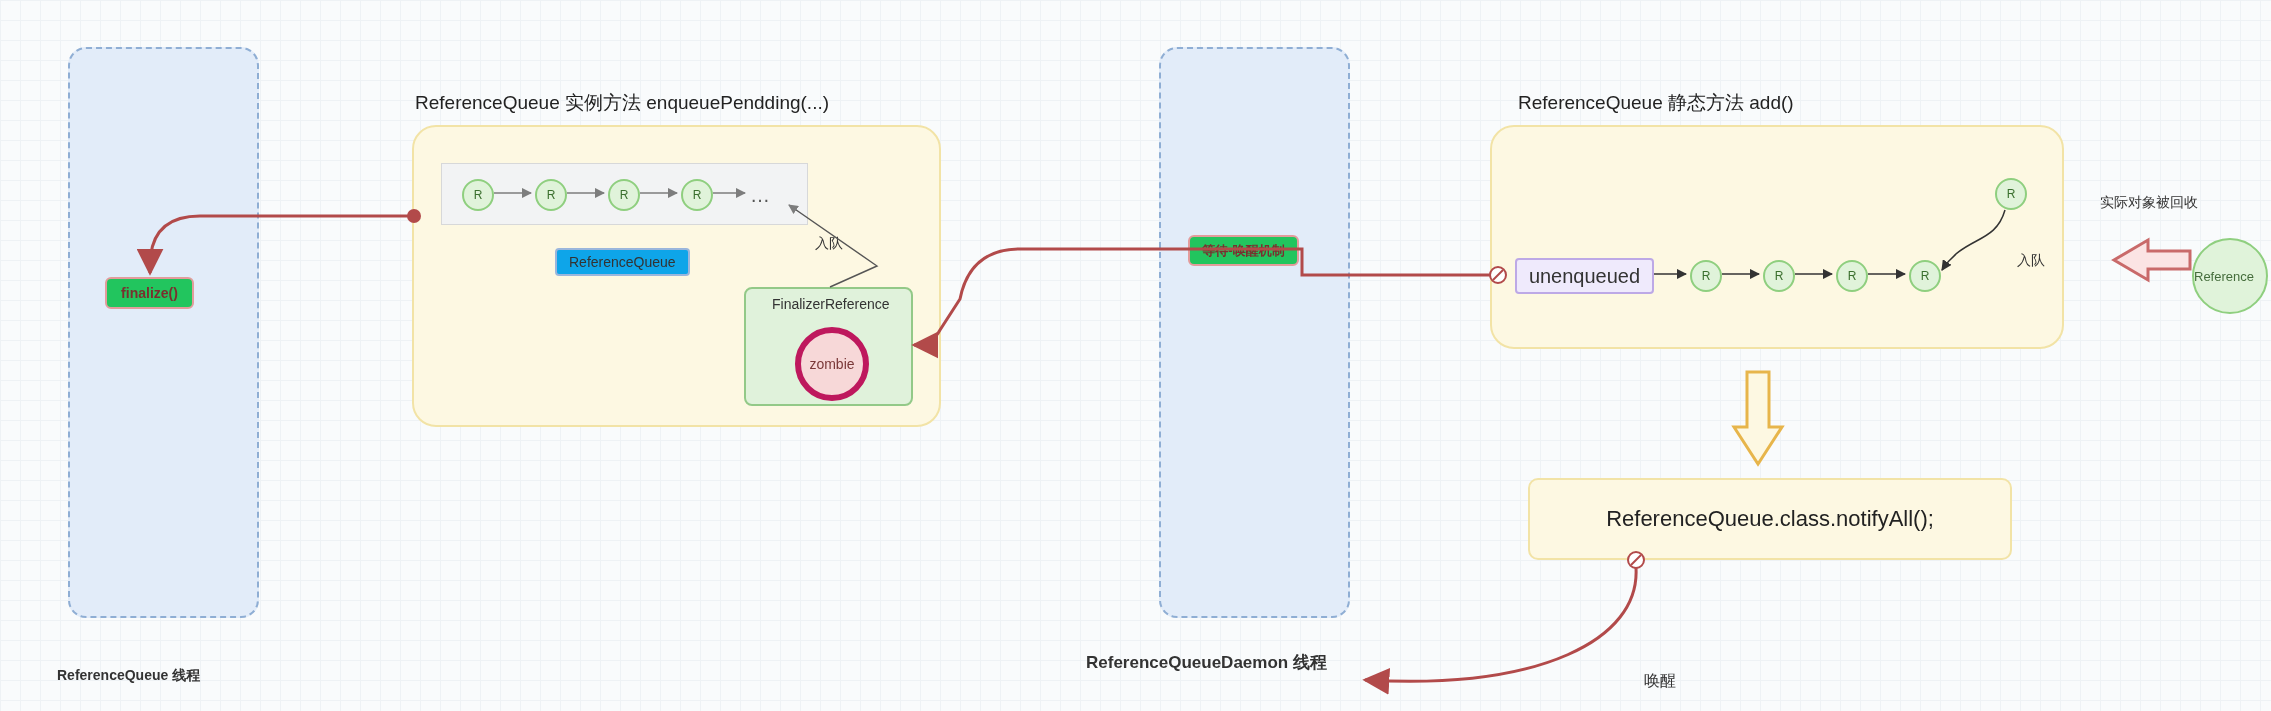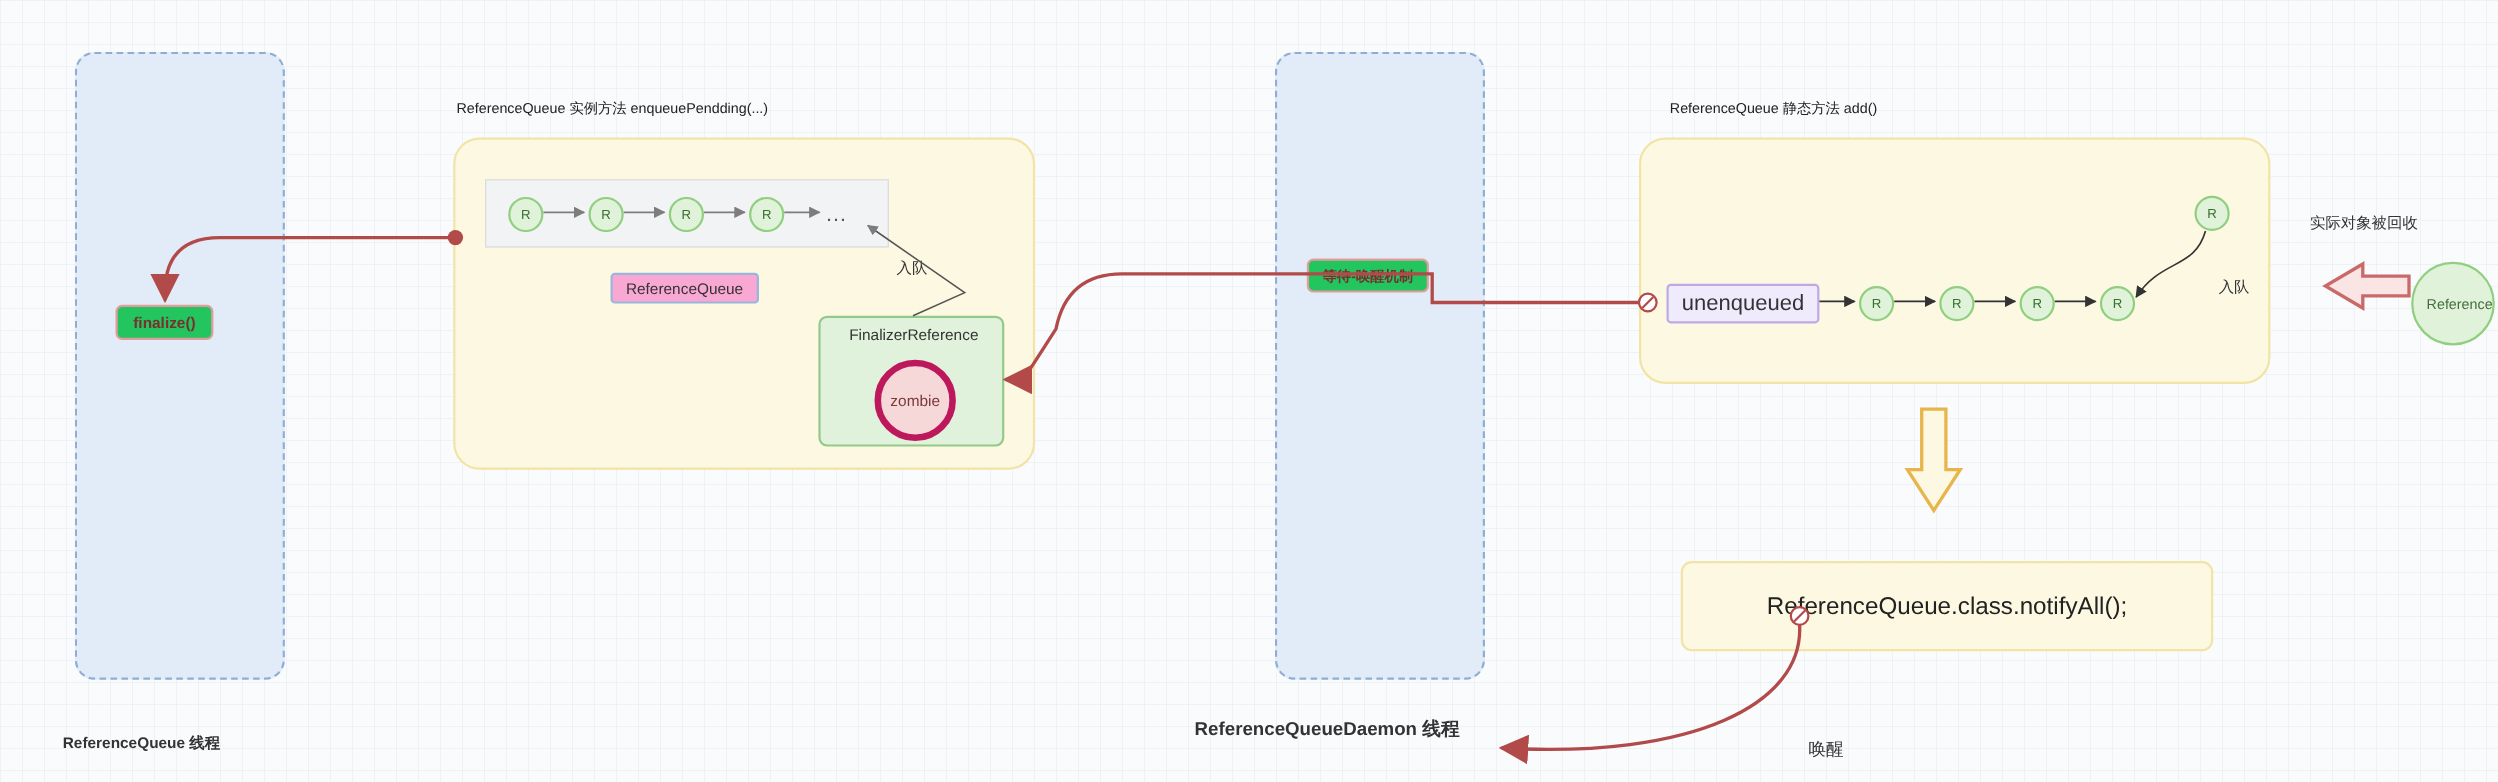--- a/index.html
+++ b/index.html
@@ -8,32 +8,32 @@
     background-color:#f9fbfc;
     background-image:
       linear-gradient(#eef2f5 1px,transparent 1px),
       linear-gradient(90deg,#eef2f5 1px,transparent 1px);
     background-size:20px 20px;
     position:relative;
   }
   .abs{position:absolute;}
   .big-blue{background:#e2ecf9;border:2px dashed #8faed4;border-radius:18px;}
   .panel-yellow{background:#fdf8e2;border:2px solid #f2e3a6;border-radius:24px;}
-  .panel-yellow-thin{background:#fdf8e2;border:2px solid #f2e3a6;border-radius:10px;margin-top:32px;}
+  .panel-yellow-thin{background:#fdf8e2;border:2px solid #f2e3a6;border-radius:10px;}
   .inner-grey{background:#f2f3f4;border:1px solid #d7d8d9;}
-  .rq-badge{background:#f9a8d4;border:2px solid #9ab6dc;border-radius:4px;padding:4px 12px;font-size:14px;color:#333;}
+  .rq-badge{background:#0ea5e9;border:2px solid #9ab6dc;border-radius:4px;padding:4px 12px;font-size:14px;color:#333;}
   .circleR{width:28px;height:28px;border-radius:50%;background:#e0f3da;border:2px solid #8fcf7f;color:#3a6f2e;font-size:12px;display:flex;align-items:center;justify-content:center;}
   .green-box{background:#e0f2db;border:2px solid #93c988;border-radius:8px;}
   .pink-box{background:#22c55e;border:2px solid #e39c9c;border-radius:6px;font-size:14px;color:#7a2f2f;font-weight:bold;display:flex;align-items:center;justify-content:center;}
   .pink-circle{background:#f7d8d8;border:6px solid #be185d;border-radius:50%;display:flex;align-items:center;justify-content:center;color:#7a3939;font-size:14px;}
   .purple-box{background:#efeafc;border:2px solid #bda9e6;border-radius:4px;font-size:20px;color:#333;display:flex;align-items:center;justify-content:center;}
   .text{font-size:14px;color:#333;}
-  .title{font-size:13px;color:#222;}
+  .title{font-size:19px;color:#222;}
   .bold{font-weight:bold;}
-  .green-circle-big{width:60px;height:60px;border-radius:50%;background:#e0f3da;border:2px solid #8fcf7f;color:#456d3c;font-size:12px;display:flex;align-items:center;justify-content:flex-end;}
+  .green-circle-big{width:60px;height:60px;border-radius:50%;background:#e0f3da;border:2px solid #8fcf7f;color:#456d3c;font-size:12px;display:flex;align-items:center;justify-content:flex-start;}
   svg.overlay{position:absolute;left:0;top:0;width:2271px;height:711px;pointer-events:none;}
 </style>
 </head>
 <body>
 
 <div class="abs big-blue" style="left:68px;top:47px;width:187px;height:567px;"></div>
 <div class="abs text bold" style="left:57px;top:667px;">ReferenceQueue 线程</div>
 
 <div class="abs pink-box" style="left:105px;top:277px;width:85px;height:28px;">
   <span>finalize()</span>

